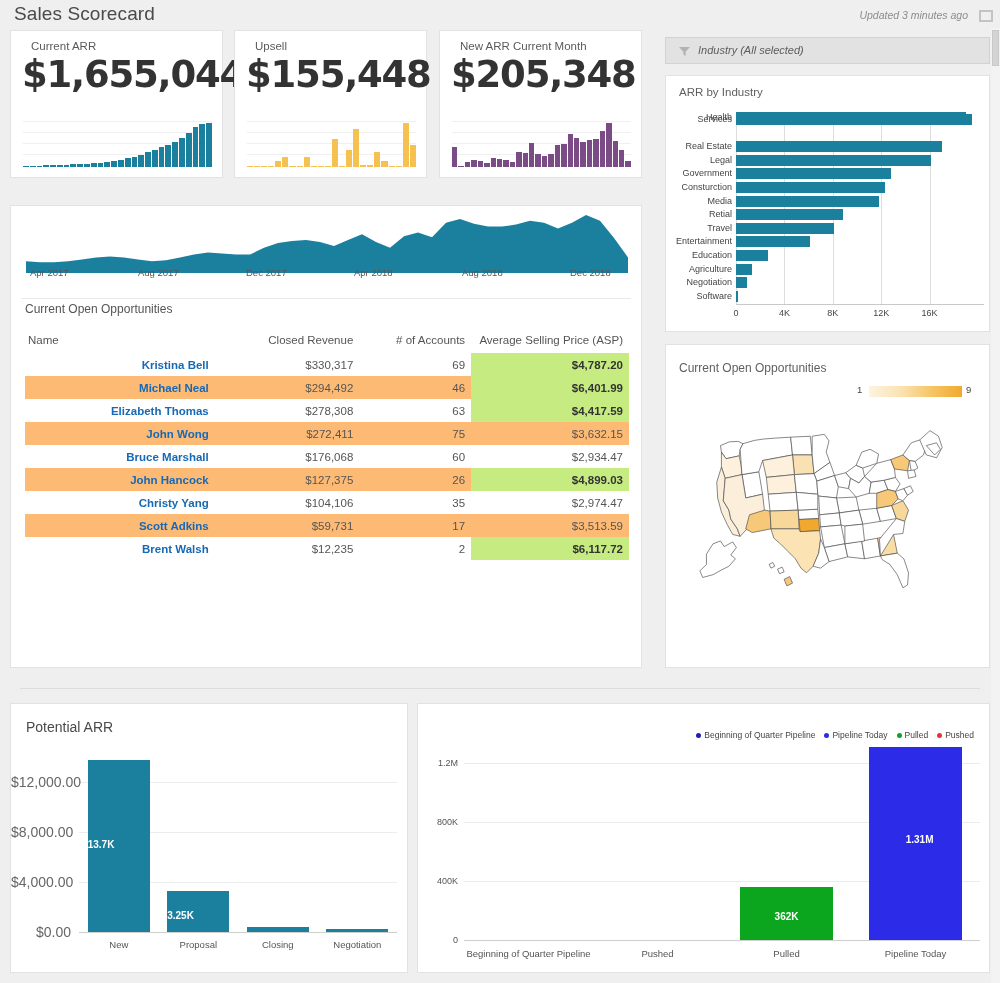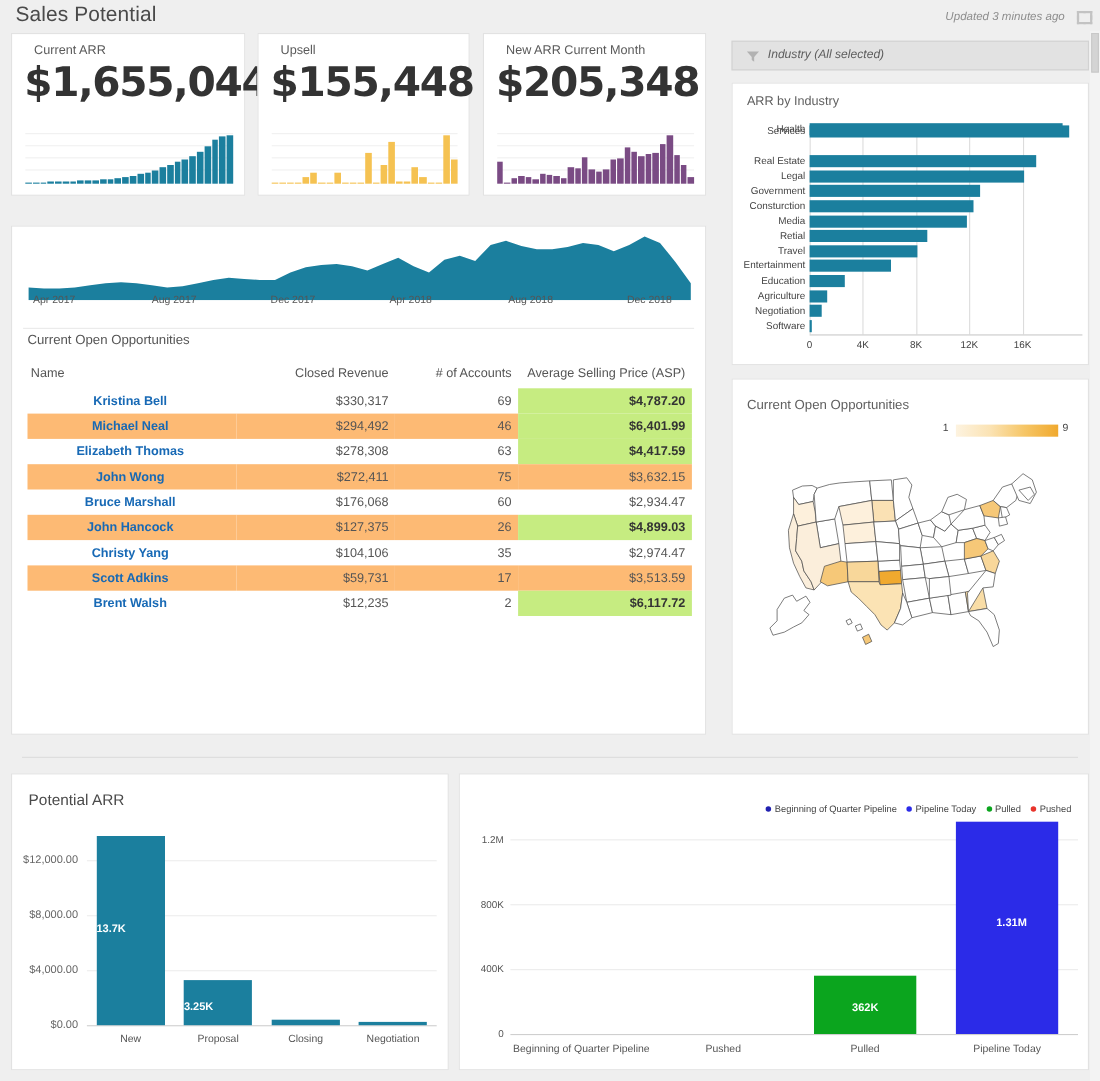--- a/index.html
+++ b/index.html
@@ -48,21 +48,21 @@
   .trend-axis{position:absolute;left:18px;top:60px;width:600px;font-size:9.5px;color:#555;}
   .trend-axis span{position:absolute;white-space:nowrap;}
   .trend-sep{position:absolute;left:10px;right:10px;top:92px;height:1px;background:#e9e9e9;}
   .tbl-title{position:absolute;left:14px;top:96px;font-size:12px;color:#555;}
 
   table.grid{position:absolute;left:14px;top:124px;width:604px;border-collapse:collapse;font-size:11.5px;}
   table.grid th{font-weight:400;color:#555;padding:4px 6px 7px 0;font-size:11.5px;}
   table.grid th.c-name{text-align:left;padding-left:3px;}
   table.grid th.num{text-align:right;}
   table.grid td{padding:5px 6px 5px 0;height:13px;}
-  table.grid td.c-name{text-align:center;padding-left:3px;color:#1769b5;font-weight:bold;}
+  table.grid td.c-name{text-align:right;padding-left:3px;color:#1769b5;font-weight:bold;}
   table.grid td.num{text-align:right;color:#555;}
   table.grid tr.alt td{background:#fdba74;}
   table.grid td.asp{text-align:right;padding-right:6px;color:#555;}
   table.grid td.asp.hot{background:#c6ec81 !important;font-weight:bold;color:#333;}
 
   
   #filterbar{position:absolute;left:665px;top:37px;width:325px;height:27px;background:#e2e2e2;border:1px solid #d2d2d2;box-sizing:border-box;}
   #filterbar .ftxt{position:absolute;left:32px;top:6px;font-size:11px;font-style:italic;color:#5d5d5d;}
   .funnel{position:absolute;left:13px;top:8px;width:11px;height:11px;}
   .funnel svg{display:block;}
@@ -87,21 +87,21 @@
   .legend-max{position:absolute;left:300px;top:39px;font-size:9.5px;color:#444;}
   .usmap{position:absolute;left:18px;top:72px;width:290px;height:190px;}
 
   
   .hr-bottom{position:absolute;left:20px;width:960px;top:688px;height:1px;background:#dcdcdc;}
 
   
   #potential{left:10px;top:703px;width:398px;height:270px;}
   #potential .card-title{position:absolute;left:15px;top:15px;font-size:14px;color:#4a4a4a;}
   .pa-plot{position:absolute;left:0;top:40px;width:398px;height:225px;}
-  .pa-ytick{position:absolute;font-size:10px;color:#666;text-align:right;width:60px;transform:translateY(-50%);}
+  .pa-ytick{position:absolute;font-size:14px;color:#666;text-align:right;width:60px;transform:translateY(-50%);}
   .pa-gl{position:absolute;height:1px;background:#ededed;}
   .pa-axis{position:absolute;height:1px;background:#cfcfcf;}
   .pa-bar{position:absolute;background:#1b7f9e;}
   .pa-blab{position:absolute;color:#fff;font-size:10px;font-weight:bold;}
   .pa-xlab{position:absolute;font-size:9.5px;color:#555;text-align:center;transform:translateX(-50%);}
 
   
   #pipeline{left:417px;top:703px;width:573px;height:270px;}
   .pl-plot{position:absolute;left:0;top:0;width:573px;height:270px;}
   .pl-legend{position:absolute;right:15px;top:26px;font-size:8.5px;color:#444;white-space:nowrap;}
@@ -117,21 +117,21 @@
   
   .scroll-track{position:absolute;right:0;top:28px;width:9px;height:955px;background:#f3f3f3;}
   .scroll-thumb{position:absolute;right:1px;top:30px;width:7px;height:36px;background:#d4d4d4;border:1px solid #c8c8c8;box-sizing:border-box;}
 </style>
 </head>
 <body>
 
 <div class="app">
 
   <div class="header">
-    <div class="page-title">Sales Potential</div>
+    <div class="page-title">Sales Scorecard</div>
     <div class="updated">Updated 3 minutes ago</div>
     <div class="fsicon">
       <i class="tl"></i>
         <i class="tr"></i>
         <i class="bl"></i>
         <i class="br"></i>
     </div>
   </div>
 
   <div class="card kpi" id="kpi1">

